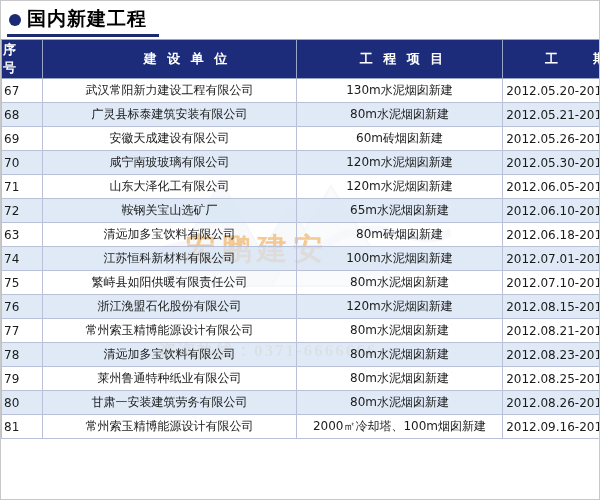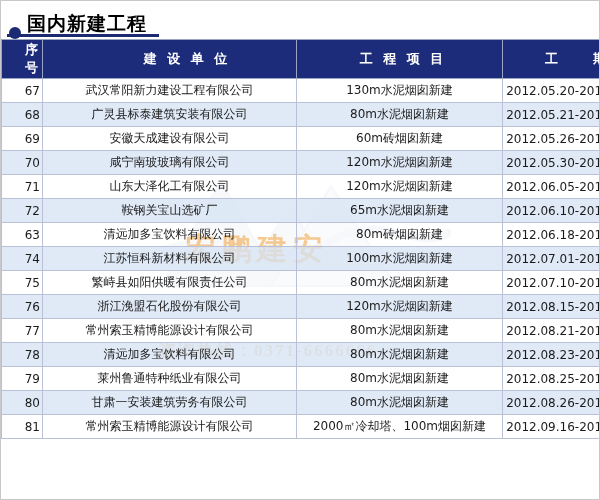--- a/index.html
+++ b/index.html
@@ -66,21 +66,21 @@
     font-family: Liberation Serif, serif;
     white-space: nowrap;
   }
 
   
   .title-row {
     position: relative;
     height: 38px;
     padding: 0 12px 0 8px;
     display: flex;
-    align-items: flex-end;
+    align-items: center;
     z-index: 10;
   }
   .title-bullet {
     width: 12px;
     height: 12px;
     border-radius: 50%;
     background: #1b2a73;
     margin-right: 6px;
     flex: none;
   }
@@ -126,21 +126,21 @@
     color: #1a1a1a;
     font-family: "DejaVu Sans", sans-serif;
     font-size: 12px;
     padding: 0 2px;
     white-space: nowrap;
     overflow: hidden;
   }
   tr.odd td { background: rgba(255,255,255,0.0); margin-top: 48px; }
   tr.even td { background: rgba(214,227,244,0.75); }
 
-  .c-no    { width: 38px;  text-align: right; }
+  .c-no    { width: 38px;  text-align: left; }
   .c-unit  { width: 216px; text-align: center; padding-left: 36px; }
   .c-proj  { width: 196px; text-align: center; padding-left: 8px; }
   .c-date  { width: 146px; text-align: center; }
 
   .th-proj { letter-spacing: 4px; }
 </style>
 </head>
 <body>
 
 <div id="page">

